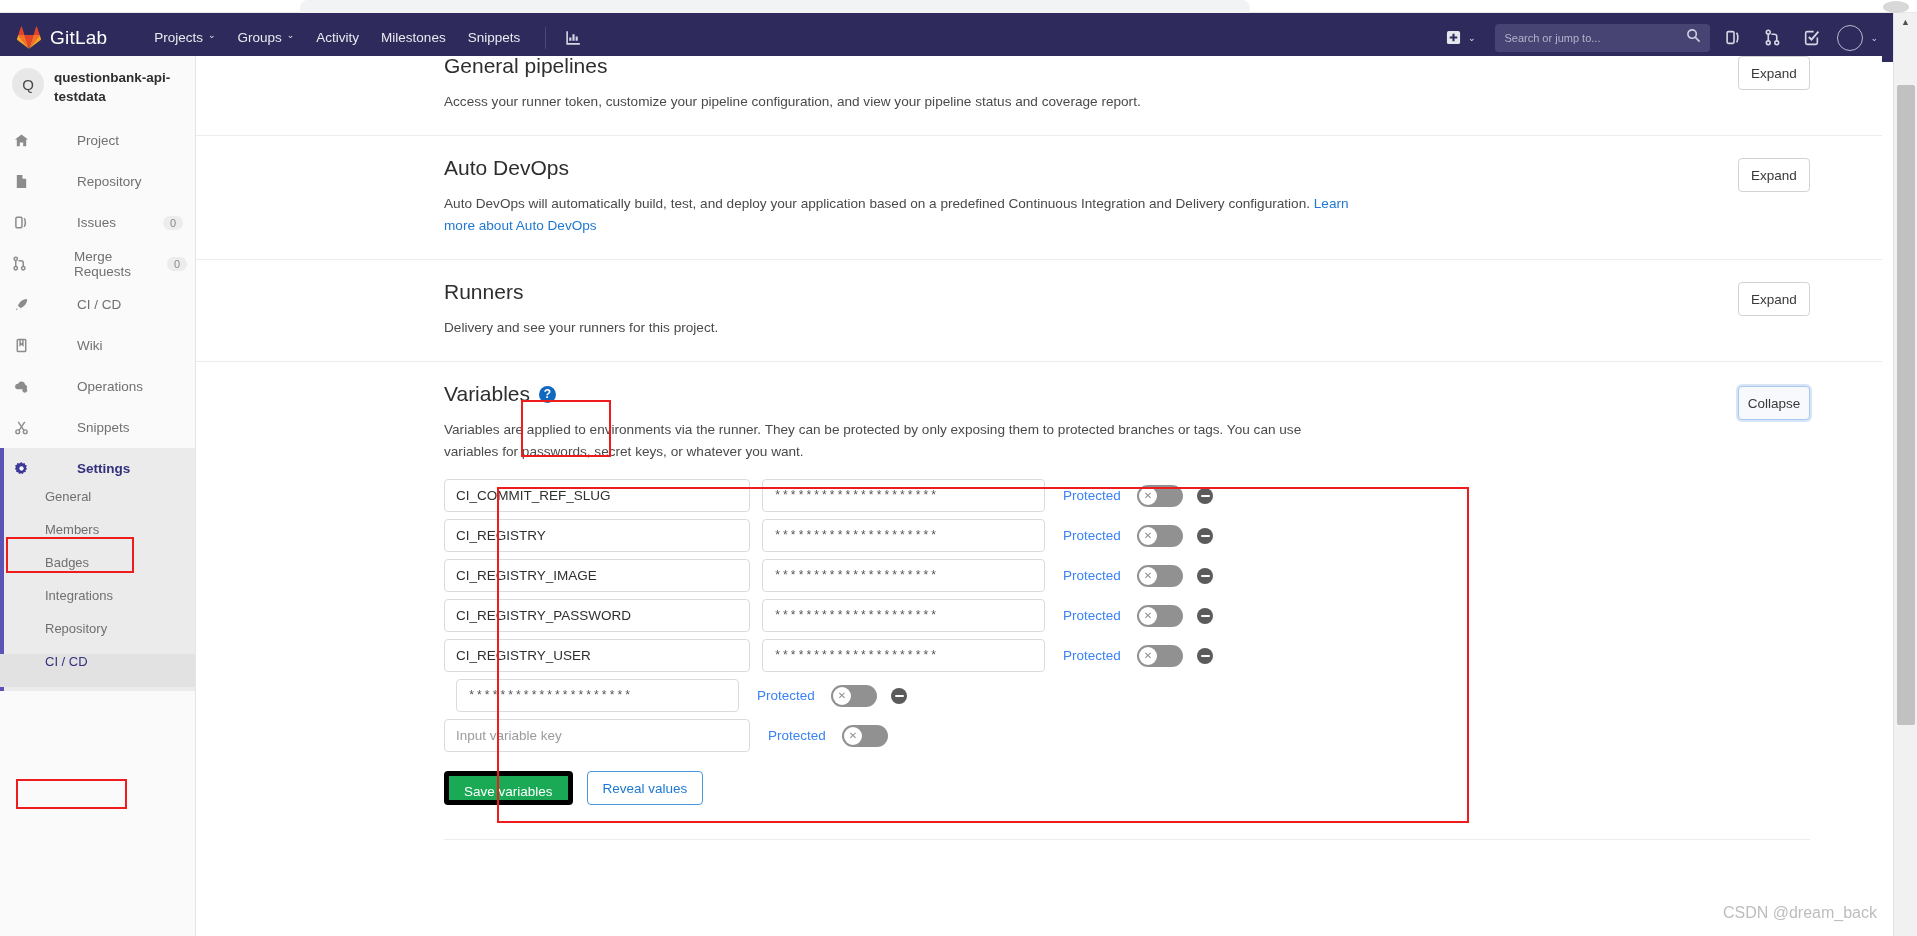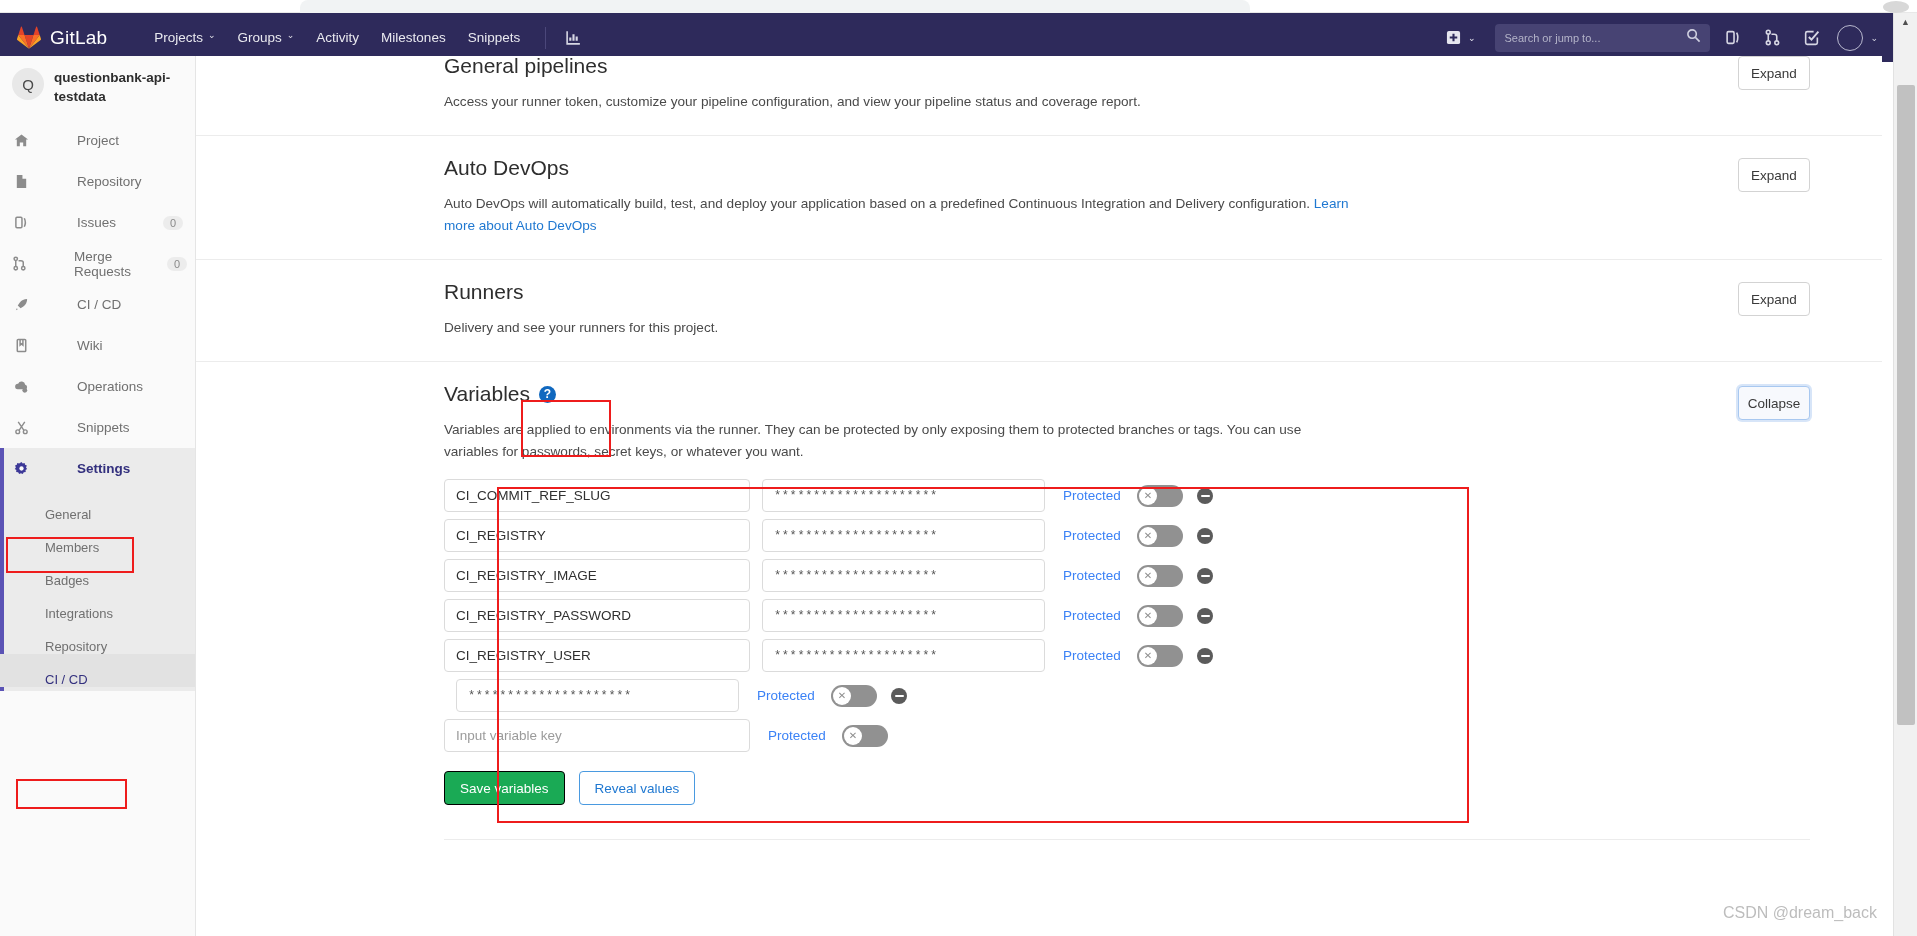--- a/index.html
+++ b/index.html
@@ -103,21 +103,21 @@
   .side-item.active {
     background: #ebebeb; color: #33307e; font-weight: bold;
   }
   .side-item.active .s-icon { color: #3c3897; }
   .side-item.active::before {
     content: ""; position: absolute; left: 0; top: 0; bottom: 0; width: 4px;
     background: #5b53b5;
   }
   .submenu { background: #ebebeb; padding-bottom: 4px; }
   .sub-item {
-    height: 33px; display: flex; align-items: flex-end; padding-left: 45px;
+    height: 33px; display: flex; align-items: flex-start; padding-left: 45px;
     font-size: 13px; color: #707070; cursor: pointer; position: relative;
   }
   .submenu::before {
     content: ""; position: absolute; left: 0; width: 4px; background: #5b53b5;
   }
   .sub-item.active { color: #33307e; background: #e2e2e2; }
   .submenu-rail {
     position: absolute; left: 0; width: 4px; background: #5b53b5;
   }
 
@@ -193,21 +193,21 @@
     background: #5b5b5b; display: flex; align-items: center;
     justify-content: center; cursor: pointer;
   }
   .remove-btn span {
     display: block; width: 9px; height: 2px; background: #fff; border-radius: 1px;
   }
   .remove-spacer { margin-left: 14px; width: 16px; height: 16px; }
 
   .vars-actions { display: flex; margin-top: 19px; }
   .btn-save {
-    background: #1aaa55; color: #fff; border: 1px solid #000000; border-radius: 4px;
+    background: #1aaa55; color: #fff; border: 5px solid #000000; border-radius: 4px;
     height: 34px; padding: 8px 15px; font-size: 13.5px; cursor: pointer;
     font-family: "Liberation Sans", sans-serif;
   }
   .btn-reveal {
     background: #fff; color: #1f78d1; border: 1px solid #4a9ae0; border-radius: 4px;
     height: 34px; padding: 0 15px; font-size: 13.5px; cursor: pointer;
     margin-left: 14px; font-family: "Liberation Sans", sans-serif;
   }
 
   

